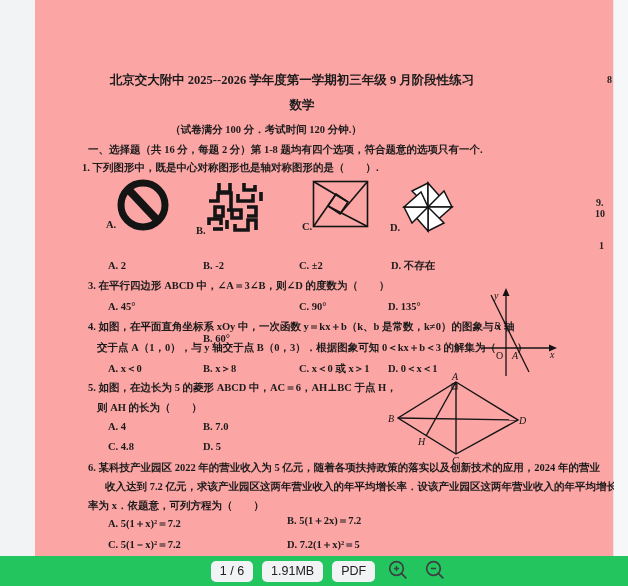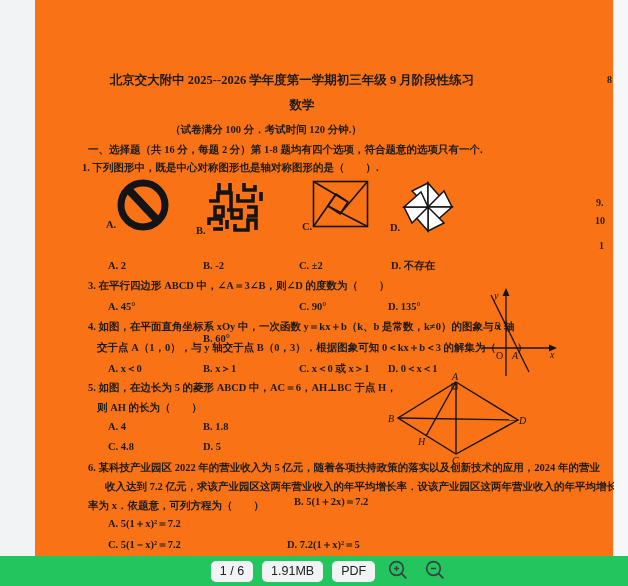--- a/index.html
+++ b/index.html
@@ -3,21 +3,21 @@
 <meta charset="utf-8">
 <style>
   html,body{margin:0;padding:0;}
   .viewport{
     position:relative;width:628px;height:586px;overflow:hidden;
     background:#f2f3f5;
     font-family:"Liberation Serif","DejaVu Serif",serif;
   }
   .page{
     position:absolute;left:35px;top:0;width:578px;height:556px;
-    background:#f97316;border-right:1px solid #e6e7e9;
+    background:#fca5a5;border-right:1px solid #e6e7e9;
   }
   .right-strip{
     position:absolute;left:614px;top:0;width:14px;height:556px;
     background:#f6f7f9;
   }
   .t{
     position:absolute;white-space:nowrap;color:#1b1b1b;
     font-size:10.5px;font-weight:600;line-height:1.25;
   }
   .ctr{transform:translateX(-50%);}
@@ -127,21 +127,21 @@
 
     <div class="t" style="left:53px;top:279px;">3. 在平行四边形 ABCD 中，∠A＝3∠B，则∠D 的度数为（　　）</div>
     <div class="t" style="left:73px;top:300px;">A.  45°</div>
     <div class="t" style="left:168px;top:308px;margin-top:24px;">B.  60°</div>
     <div class="t" style="left:264px;top:300px;">C.  90°</div>
     <div class="t" style="left:353px;top:300px;">D.  135°</div>
 
     <div class="t" style="left:53px;top:320px;">4. 如图，在平面直角坐标系 xOy 中，一次函数 y＝kx＋b（k、b 是常数，k≠0）的图象与 x 轴</div>
     <div class="t" style="left:62px;top:341px;">交于点 A（1，0），与 y 轴交于点 B（0，3）．根据图象可知 0＜kx＋b＜3 的解集为（　　）</div>
     <div class="t" style="left:73px;top:362px;">A.  x＜0</div>
-    <div class="t" style="left:168px;top:362px;">B.  x＞1</div>
+    <div class="t" style="left:168px;top:362px;">B.  x＞8</div>
     <div class="t" style="left:264px;top:362px;">C.  x＜0 或 x＞1</div>
     <div class="t" style="left:353px;top:362px;">D.  0＜x＜1</div>
 
     <div class="fig" style="left:443px;top:286px;">
       <svg width="82" height="94" viewBox="0 0 82 94">
         <g stroke="#141414" stroke-width="1.3" fill="none">
           <line x1="28" y1="8" x2="28" y2="90"></line>
           <line x1="4" y1="62" x2="73" y2="62"></line>
           <line x1="13" y1="9" x2="51" y2="86"></line>
         </g>
@@ -155,21 +155,21 @@
           <text x="18" y="73" font-style="normal">O</text>
           <text x="34" y="73">A</text>
           <text x="16" y="43">B</text>
         </g>
       </svg>
     </div>
 
     <div class="t" style="left:53px;top:381px;">5. 如图，在边长为 5 的菱形 ABCD 中，AC＝6，AH⊥BC 于点 H，</div>
     <div class="t" style="left:62px;top:401px;">则 AH 的长为（　　）</div>
     <div class="t" style="left:73px;top:420px;">A.  4</div>
-    <div class="t" style="left:168px;top:420px;">B.  1.8</div>
+    <div class="t" style="left:168px;top:420px;">B.  7.0</div>
     <div class="t" style="left:73px;top:440px;">C.  4.8</div>
     <div class="t" style="left:168px;top:440px;">D.  5</div>
 
     <div class="fig" style="left:351px;top:372px;">
       <svg width="140" height="94" viewBox="0 0 140 94">
         <g stroke="#141414" stroke-width="1.4" fill="none">
           <polygon points="70,10 132,48 70,82 12,46"></polygon>
           <line x1="70" y1="10" x2="70" y2="82"></line>
           <line x1="12" y1="46" x2="132" y2="48"></line>
           <line x1="70" y1="10" x2="40" y2="64"></line>
@@ -182,28 +182,28 @@
           <text x="133" y="52">D</text>
           <text x="32" y="73">H</text>
         </g>
       </svg>
     </div>
 
     <div class="t" style="left:53px;top:461px;">6. 某科技产业园区 2022 年的营业收入为 5 亿元，随着各项扶持政策的落实以及创新技术的应用，2024 年的营业</div>
     <div class="t" style="left:53px;top:480px;margin-left:17px;">收入达到 7.2 亿元，求该产业园区这两年营业收入的年平均增长率．设该产业园区这两年营业收入的年平均增长</div>
     <div class="t" style="left:53px;top:499px;">率为 x．依题意，可列方程为（　　）</div>
     <div class="t" style="left:73px;top:517px;">A.  5(1＋x)²＝7.2</div>
-    <div class="t" style="left:252px;top:495px;margin-left:7px;">B.  5(1＋2x)＝7.2</div>
+    <div class="t" style="left:252px;top:514px;">B.  5(1＋2x)＝7.2</div>
     <div class="t" style="left:73px;top:538px;">C.  5(1－x)²＝7.2</div>
     <div class="t" style="left:252px;top:538px;">D.  7.2(1＋x)²＝5</div>
   </div>
 
   <div class="frag" style="left:607px;top:74px;">8</div>
   <div class="frag" style="left:596px;top:197px;">9.</div>
-  <div class="frag" style="left:595px;top:215px;">10</div>
+  <div class="frag" style="left:595px;top:208px;">10</div>
   <div class="frag" style="left:599px;top:240px;">1</div>
 
   <div class="right-strip"></div>
 
   <div class="toolbar">
     <span class="badge">1 / 6</span>
     <span class="badge">1.91MB</span>
     <span class="badge">PDF</span>
     <button class="icon-btn">
       <span>

